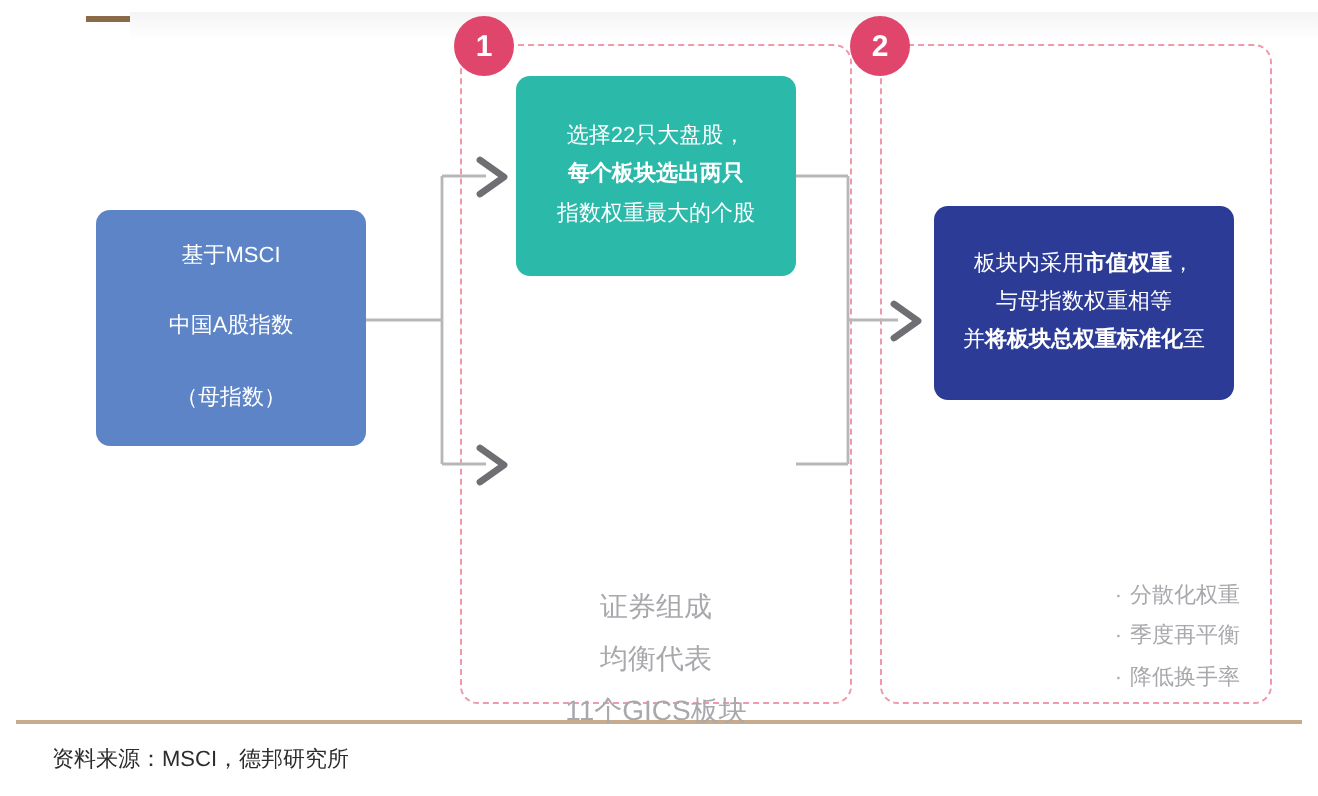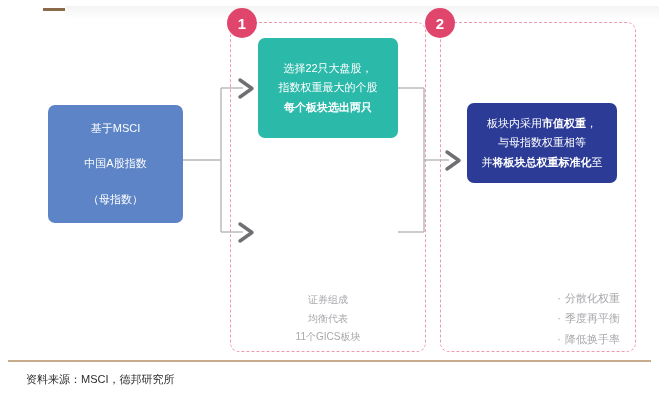--- a/index.html
+++ b/index.html
@@ -104,31 +104,31 @@
   #box-sel-b {
     left: 258px;
     top: 178px;
     width: 140px;
     height: 100px;
   }
   #box-weight {
     left: 467px;
     top: 103px;
     width: 150px;
-    height: 80px;
+    height: 97px;
     background: #2c3b96;
   }
   .flow-box .line { white-space: nowrap; }
   .flow-box .strong { font-weight: bold; }
 
   
   .caption {
     position: absolute;
     color: #a8a8ad;
-    font-size: 10px;
+    font-size: 14px;
     line-height: 1.85;
     text-align: center;
     z-index: 4;
   }
   #caption-1 {
     left: 258px;
     top: 291px;
     width: 140px;
   }
   #bullets {
@@ -210,22 +210,22 @@
   </div>
 
   <div class="flow-box" id="box-parent">
     <span class="line">基于MSCI</span>
     <span class="line">中国A股指数</span>
     <span class="line">（母指数）</span>
   </div>
 
   <div class="flow-box box-teal" id="box-sel-a">
     <span class="line">选择22只大盘股，</span>
+    <span class="line strong">每个板块选出两只</span>
     <span class="line">指数权重最大的个股</span>
-    <span class="line strong">每个板块选出两只</span>
   </div>
 
 
   <div class="flow-box" id="box-weight">
     <span class="line"><span>板块内采用</span><span class="strong">市值权重</span><span>，</span></span>
     <span class="line">与母指数权重相等</span>
     <span class="line"><span>并</span><span class="strong">将板块总权重标准化</span><span>至</span></span>
   </div>
 
   <div class="caption" id="caption-1">

